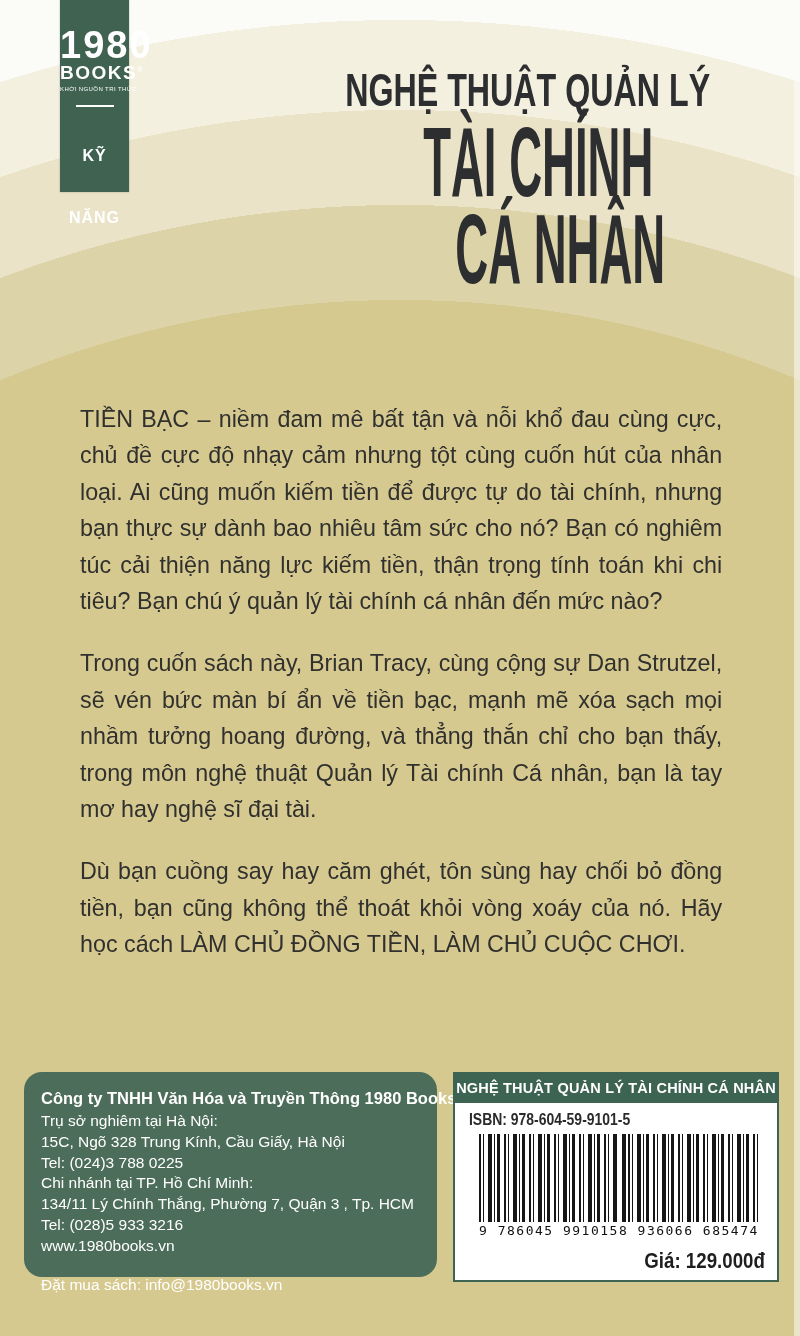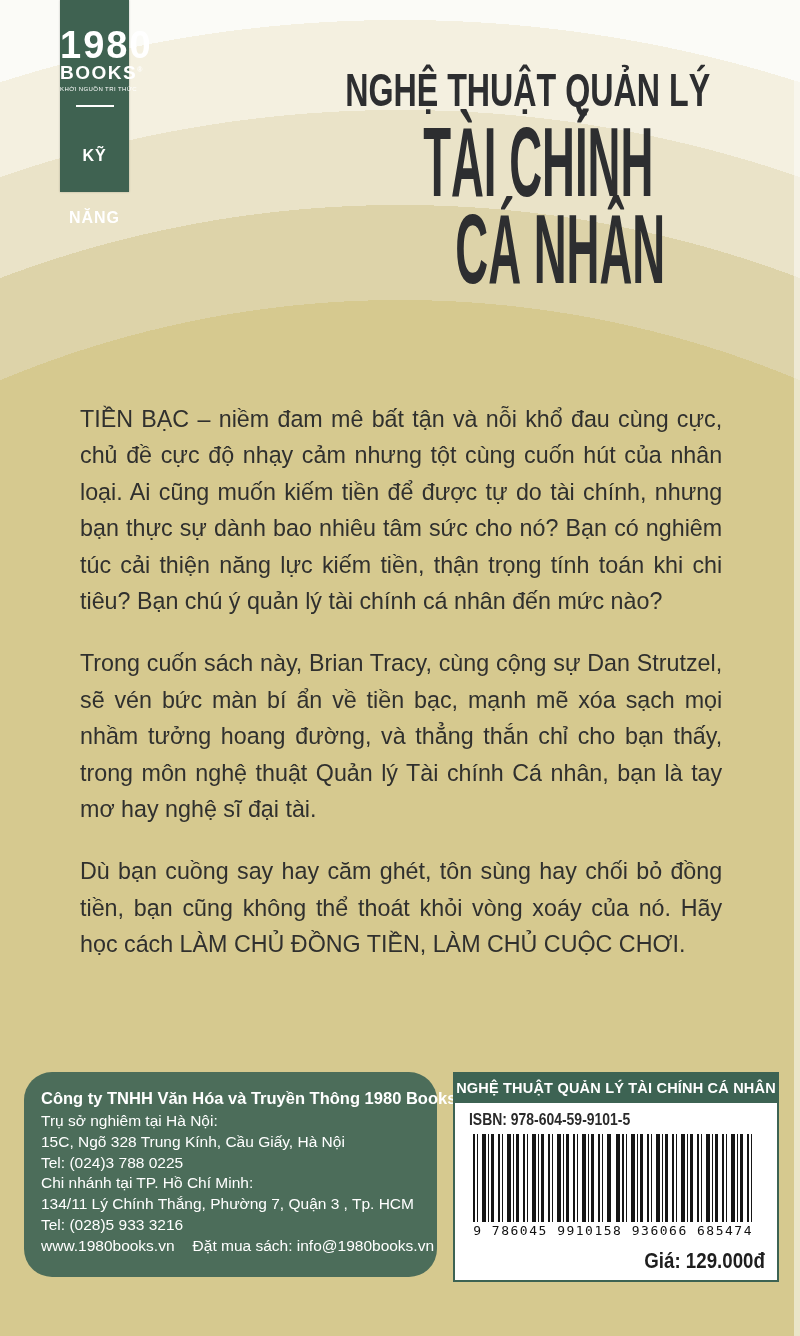--- a/index.html
+++ b/index.html
@@ -51,42 +51,42 @@
   .blurb{
     position:absolute;left:80px;top:401px;width:676px;
     transform:scaleX(.95);transform-origin:left top;
     color:var(--body-ink);
     font-size:24.5px;line-height:36.4px;text-align:justify;
   }
   .blurb p{margin-bottom:26px;}
   
   .info-box{
     position:absolute;left:24px;top:1072px;width:413px;height:205px;
-    background:var(--info-green);border-radius:28px;
+    background:var(--info-green);border-radius:18px;
     color:#fff;padding:15px 10px 16px 17px;
   }
   .company{font-size:16.5px;font-weight:bold;line-height:22px;margin-bottom:2px;white-space:nowrap;}
   .info-line{font-size:15.5px;line-height:20.8px;white-space:nowrap;}
-  .last-line{display:flex;gap:18px;}
+  .last-line{display:flex;gap:18px;flex-direction:column;}
   
   .barcode-panel{
     position:absolute;left:453px;top:1072px;width:326px;height:210px;
     background:#fff;border:2px solid var(--barcode-green);
   }
   .bc-header{
     background:var(--barcode-green);color:#fff;height:29px;
     font-size:14.5px;font-weight:bold;text-align:center;line-height:29px;
     white-space:nowrap;letter-spacing:.2px;
   }
   .isbn{
     display:inline-block;margin:7px 0 4px 14px;color:#2a2a2a;
     font-size:17px;font-weight:bold;transform:scaleX(.82);transform-origin:left center;
     white-space:nowrap;
   }
-  .bars-row{display:flex;justify-content:flex-end;padding:0 24px;}
+  .bars-row{display:flex;justify-content:flex-start;padding:0 24px;}
   .bc{width:144px;}
   .bars{
     height:88px;
     background:repeating-linear-gradient(90deg,
       #161616 0 2px,#fff 2px 4px,
       #161616 4px 5px,#fff 5px 9px,
       #161616 9px 13px,#fff 13px 15px,
       #161616 15px 16px,#fff 16px 18px,
       #161616 18px 21px,#fff 21px 25px);
   }

